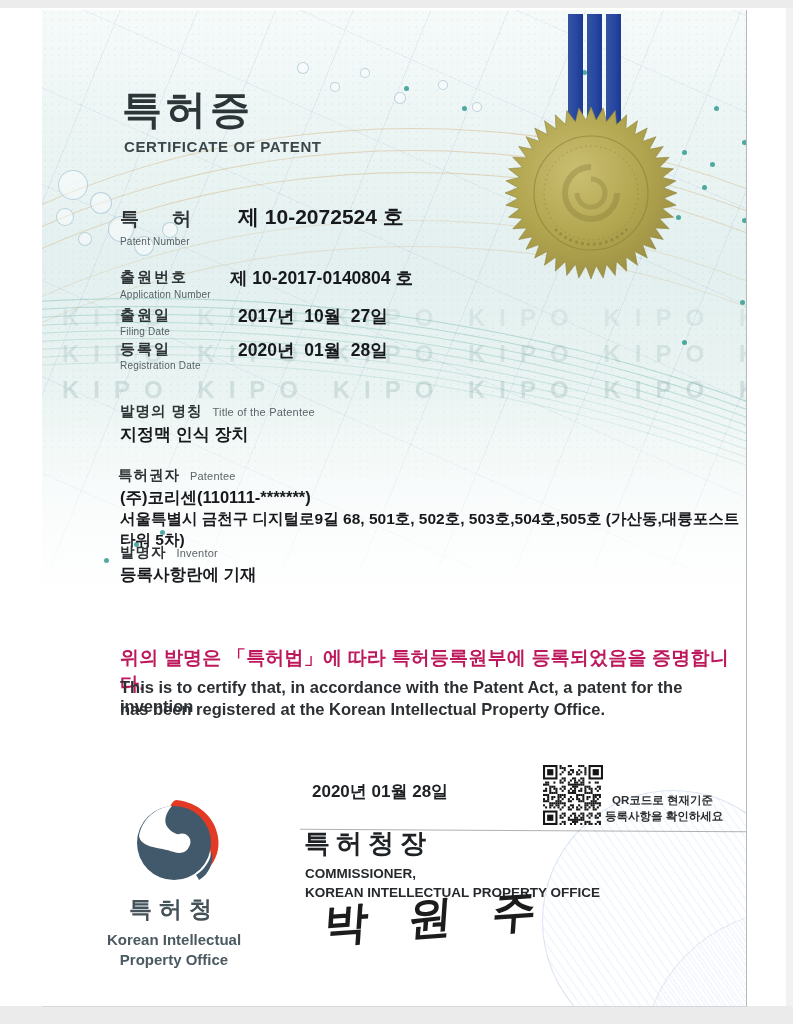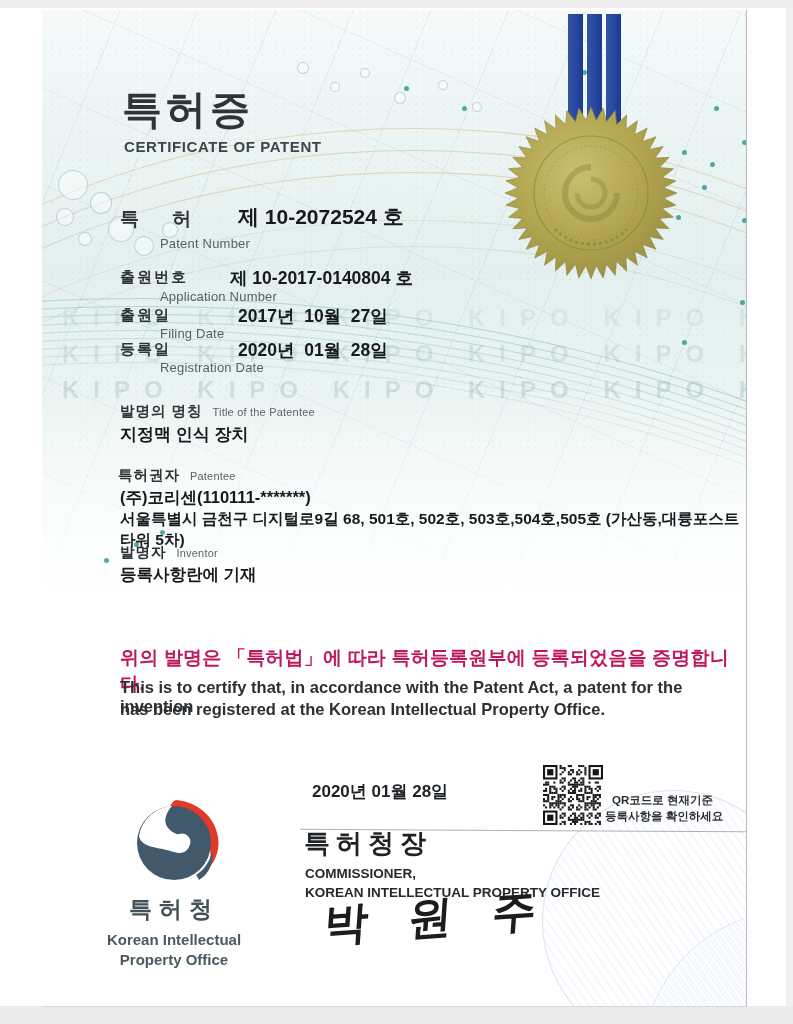--- a/index.html
+++ b/index.html
@@ -32,21 +32,21 @@
         background:repeating-linear-gradient(55deg,rgba(150,180,220,.10) 0 2px,transparent 2px 7px);}
   
   .ribbon-bar{position:absolute;top:4px;width:15px;height:142px;z-index:2;
         background:linear-gradient(90deg,#35549f 0%,#2647a3 55%,#1d388f 100%);}
   #seal{left:461px;top:95px;z-index:3;}
   
   .z{z-index:5;}
   #title-ko{left:80px;top:72px;font-size:40px;font-weight:800;letter-spacing:4px;color:#2c3537;}
   #title-en{left:82px;top:128px;font-size:15px;font-weight:700;letter-spacing:.6px;color:#3a4649;}
   .lbl-ko{font-size:15px;font-weight:700;letter-spacing:2px;color:#2e3336;}
-  .lbl-en{font-size:13px;color:#565f63;letter-spacing:.2px;margin-left:40px;}
+  .lbl-en{font-size:10px;color:#565f63;letter-spacing:.2px;}
   .val{font-weight:800;color:#17191c;white-space:pre;}
   .sec-lbl{font-size:14.5px;font-weight:700;color:#2e3336;letter-spacing:1px;}
   .sec-lbl .en{font-size:11px;font-weight:400;color:#5b6468;letter-spacing:.2px;margin-left:10px;}
   .sec-val{font-size:16.5px;font-weight:700;color:#17191c;}
   .stmt-ko{font-size:19px;font-weight:700;color:#be185d;letter-spacing:.2px;}
   .stmt-en{font-size:16.5px;font-weight:700;color:#2c3033;}
   #issue-date{left:270px;top:770px;font-size:17px;font-weight:700;}
   #qr{left:501px;top:755px;z-index:5;}
   .qr-cap{font-size:11.5px;font-weight:700;color:#2b2f31;line-height:16px;}
   #rule{left:258px;top:820px;width:446px;height:1px;background:rgba(120,126,130,.6);z-index:4;transform:rotate(.3deg);}

